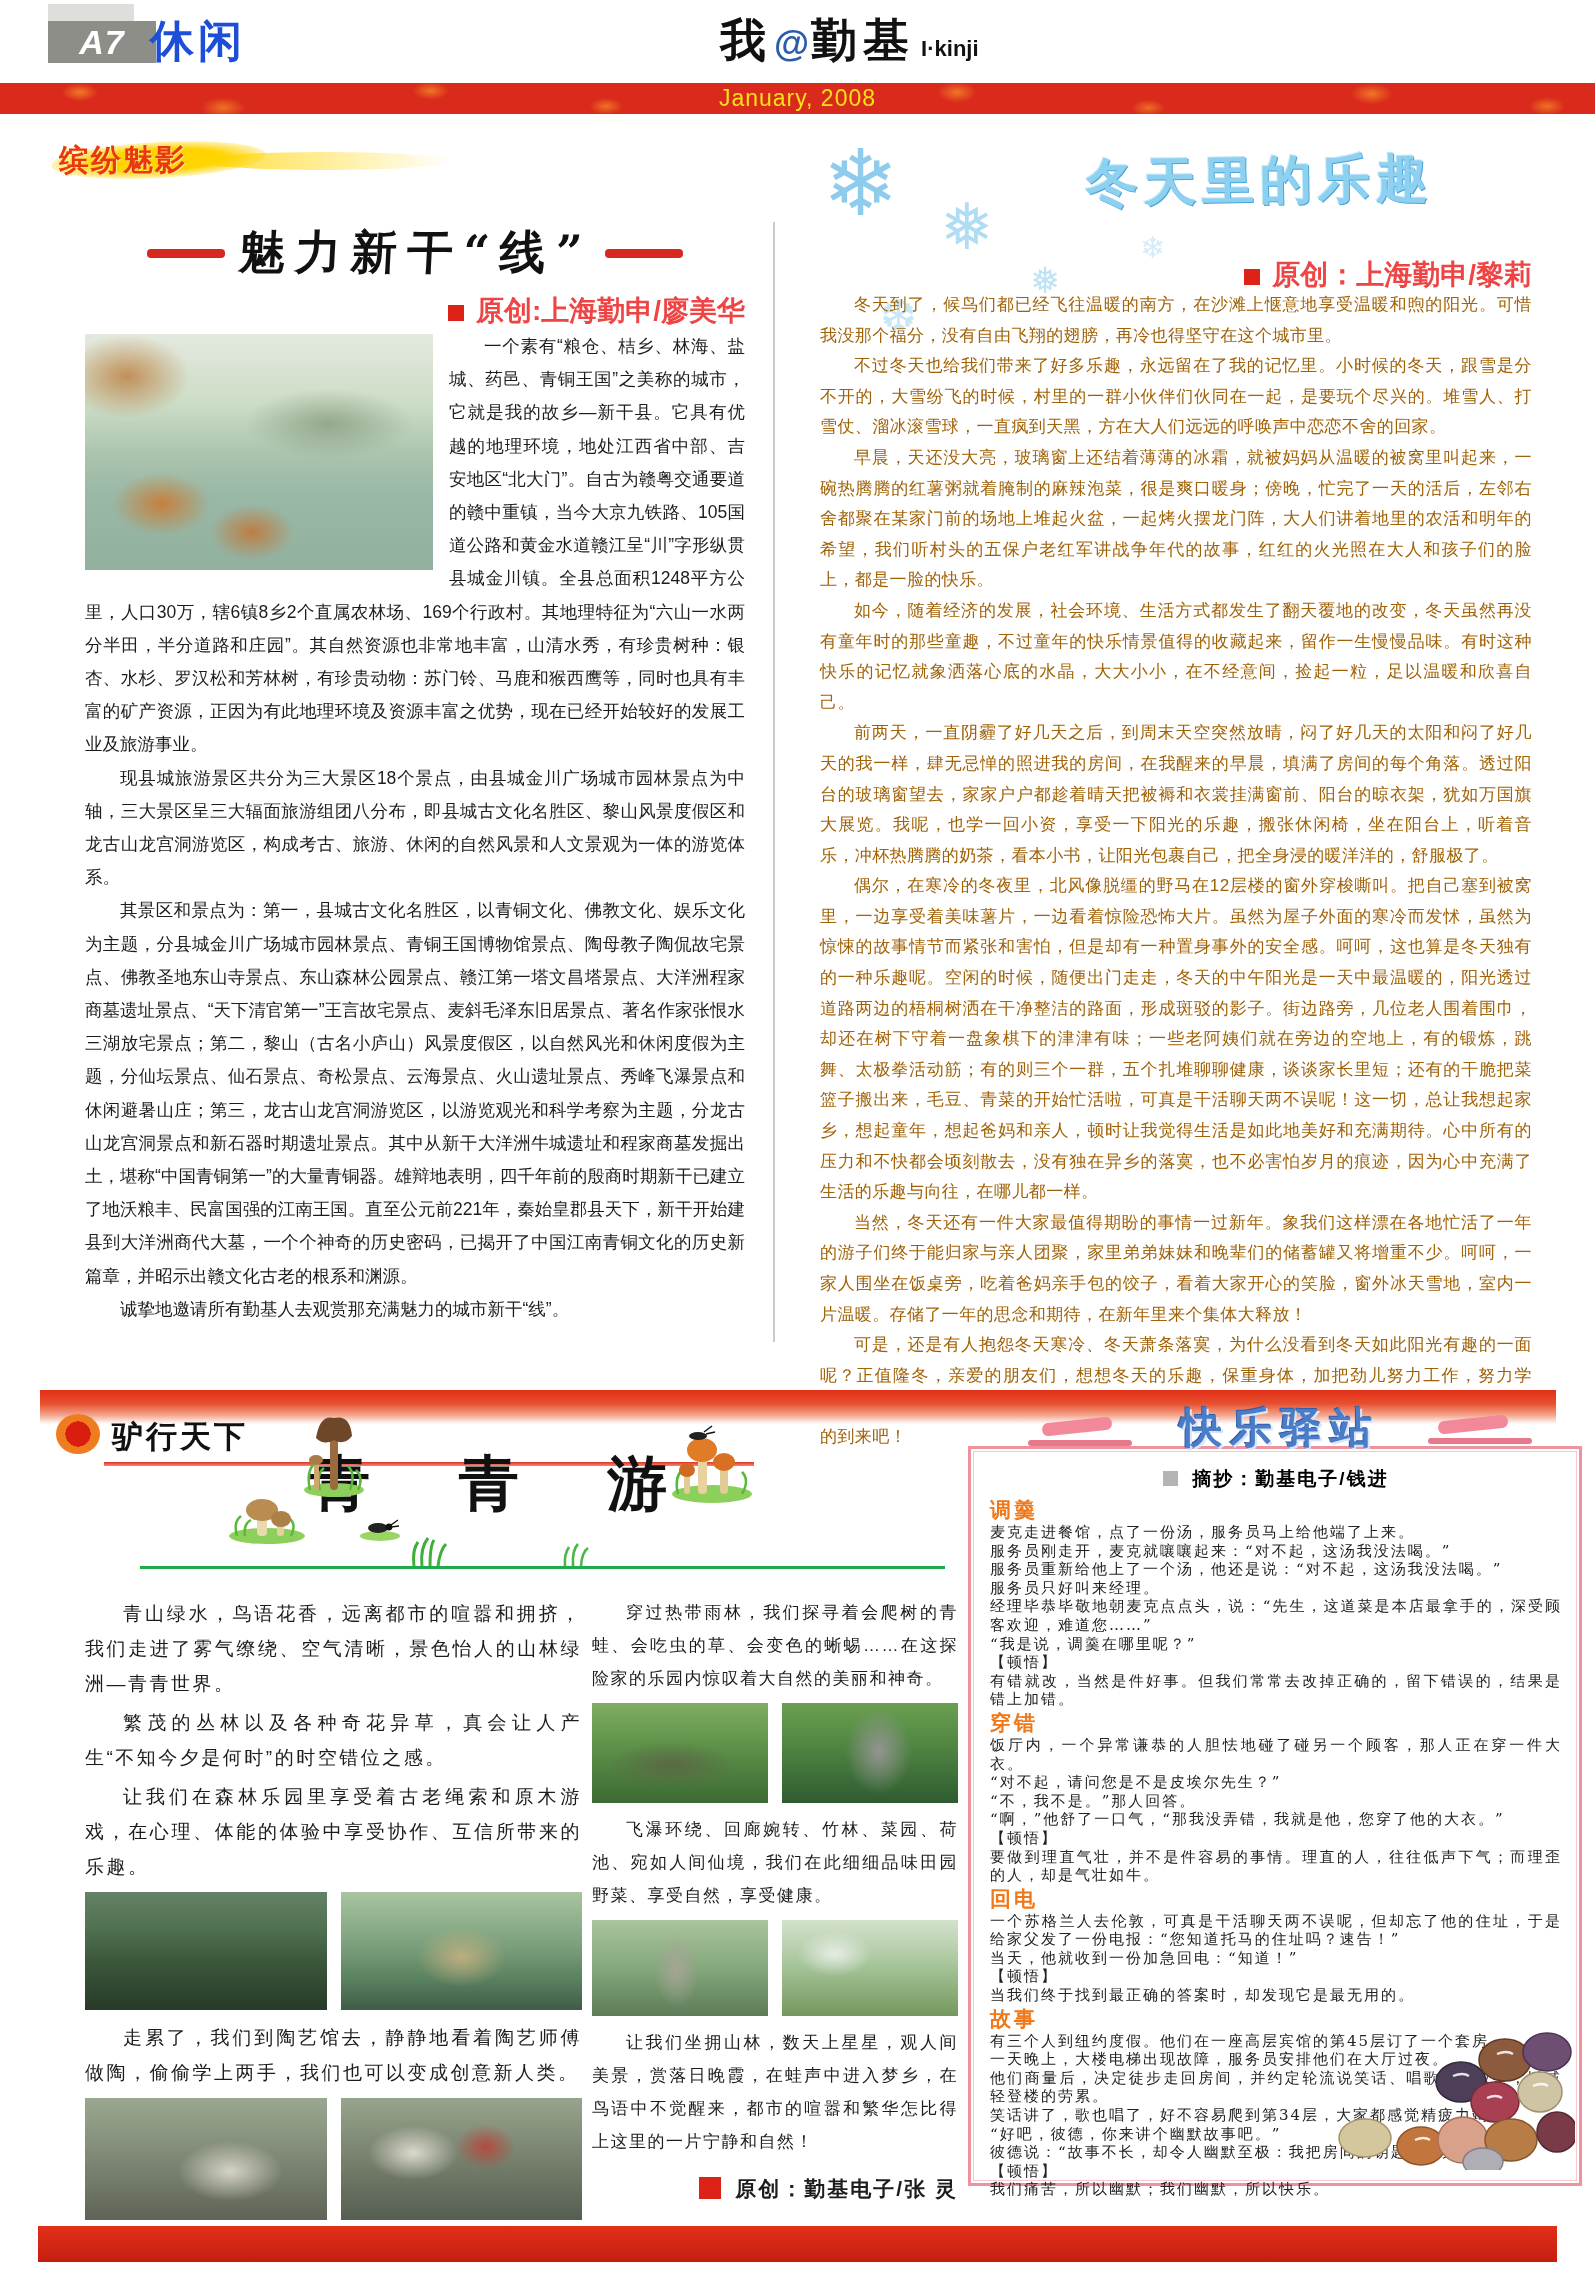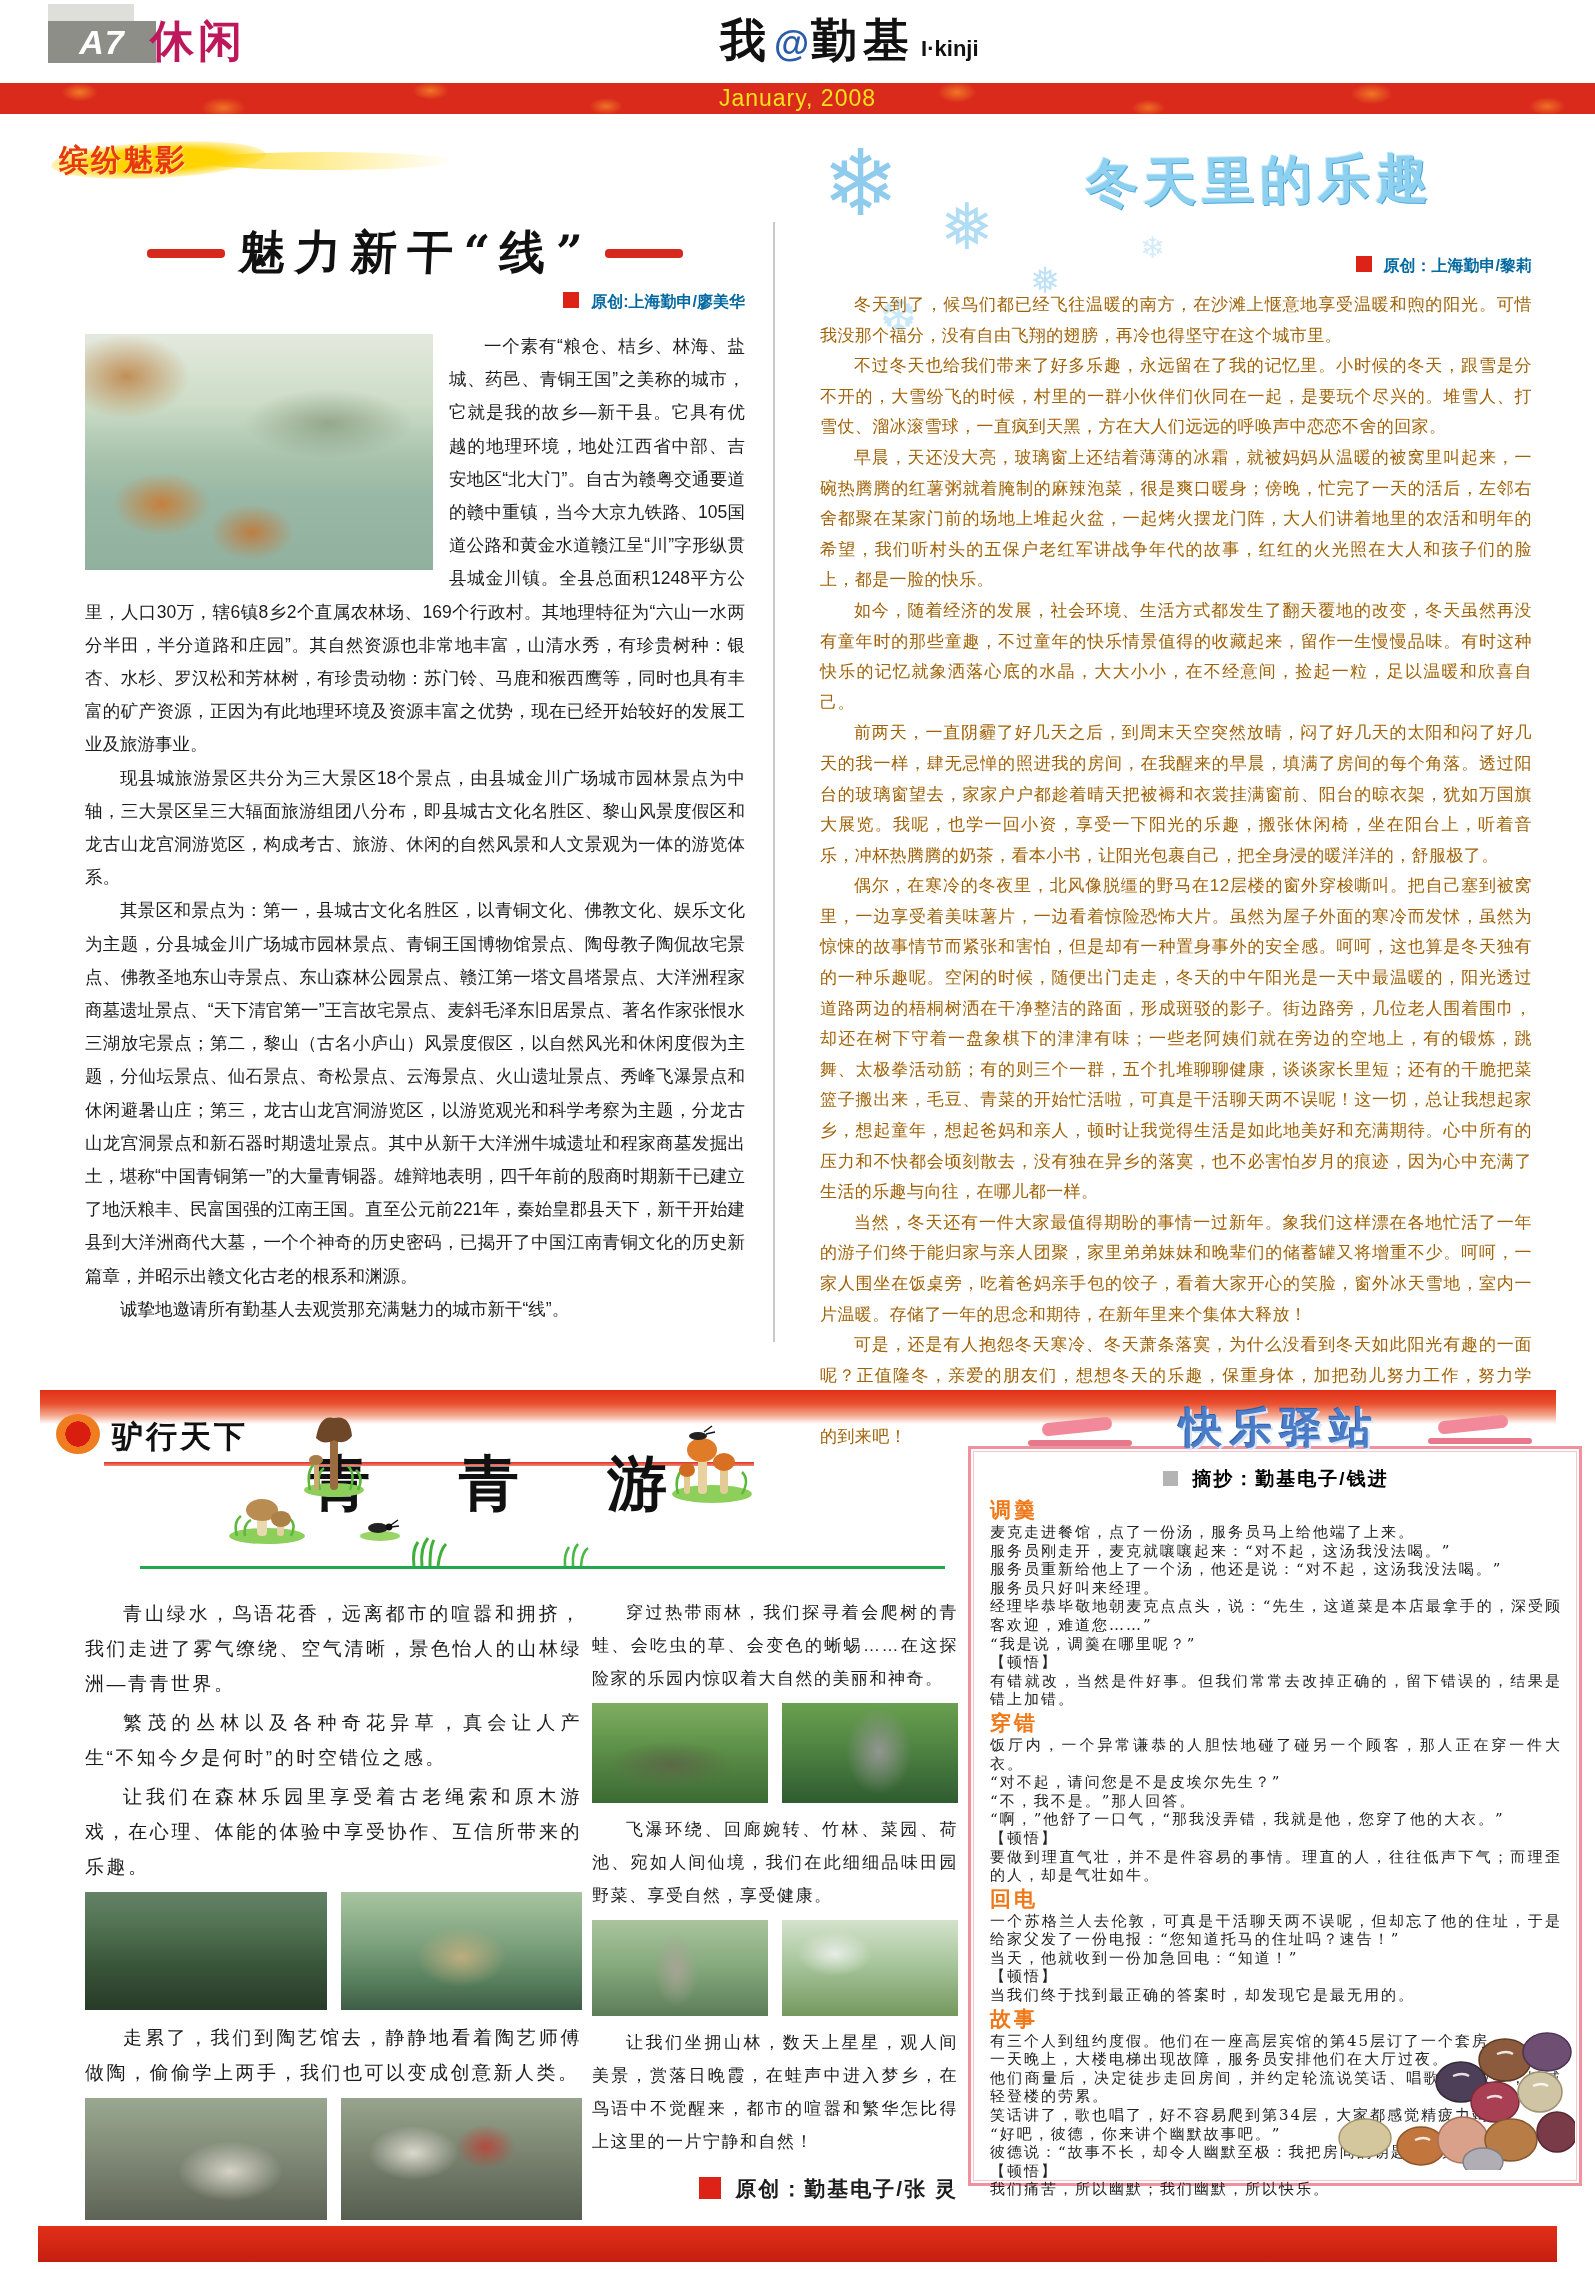--- a/index.html
+++ b/index.html
@@ -3,21 +3,21 @@
 <meta charset="utf-8">
 <style>
   * { margin:0; padding:0; box-sizing:border-box; }
   body { background:#fff; font-family:"Liberation Sans", sans-serif; }
   .page { position:relative; width:1595px; height:2269px; background:#fff; overflow:hidden; margin:0 auto; }
 
   
   .a7-strip { position:absolute; left:48px; top:4px; width:86px; height:17px; background:#dededa; }
   .a7-box { position:absolute; left:48px; top:21px; width:108px; height:42px; background:#8e8e88;
             color:#fff; font-size:34px; font-weight:bold; text-align:center; line-height:42px; letter-spacing:1px;font-style:italic; }
-  .section-name { position:absolute; left:150px; top:12px; font-size:44px; font-weight:bold; color:#be185d; letter-spacing:4px; }
+  .section-name { position:absolute; left:150px; top:12px; font-size:44px; font-weight:bold; color:#1d4ed8; letter-spacing:4px; }
   .masthead { position:absolute; left:720px; top:10px; white-space:nowrap; }
   .masthead .b { font-size:46px; font-weight:bold; color:#111; letter-spacing:6px; }
   .masthead .at { font-size:36px; font-weight:bold; color:#2a5caa; margin:0 2px; }
   .masthead .sub { font-size:22px; font-weight:bold; color:#111; margin-left:6px; }
   .top-banner { position:absolute; left:0; top:83px; width:1595px; height:31px;
     background:
       radial-gradient(26px 13px at 5% 30%, rgba(242,126,38,.95), transparent 70%),
       radial-gradient(32px 15px at 14% 80%, rgba(242,126,38,.85), transparent 70%),
       radial-gradient(26px 13px at 27% 25%, rgba(242,126,38,.9), transparent 70%),
       radial-gradient(24px 12px at 38% 75%, rgba(242,126,38,.85), transparent 70%),
@@ -34,21 +34,21 @@
   .eyebrow1 .blob { position:absolute; left:6px; top:16px; width:215px; height:36px; border-radius:50%;
       background:radial-gradient(closest-side, #ffd400 60%, rgba(255,212,0,.25)); transform:rotate(-3deg); }
   .eyebrow1 .tail { position:absolute; left:150px; top:26px; width:260px; height:18px; border-radius:50%;
       background:linear-gradient(90deg, rgba(255,212,0,.8), rgba(255,212,0,0)); }
   .eyebrow1 .txt { position:absolute; left:14px; top:14px; font-size:30px; font-weight:bold; color:#e8380d;
       letter-spacing:2px; text-shadow:1px 1px 0 #ffe98a; }
   .left-title-row { position:absolute; left:85px; top:222px; width:660px; text-align:center; }
   .dash { display:inline-block; width:78px; height:9px; background:#d6281e; border-radius:4px; vertical-align:middle; margin:0 14px; }
   .calli { display:inline-block; font-family:"DejaVu Serif", serif; font-weight:bold; font-size:46px; color:#111;
       letter-spacing:10px; transform:skewX(-3deg); vertical-align:middle; }
-  .byline { white-space:nowrap; font-size:16px; color:#0369a1; font-weight:bold; }
+  .byline { white-space:nowrap; font-size:28px; color:#ef4444; font-weight:bold; }
   .byline .sq { display:inline-block; width:16px; height:16px; background:#dd2218; margin-right:12px; vertical-align:-1px; }
   .left-byline { position:absolute; left:85px; top:292px; width:660px; text-align:right; }
   .left-body { position:absolute; left:85px; top:330px; width:660px; font-size:17.5px; line-height:33.2px;
       color:#1c1c1c; text-align:justify; }
   .left-body p { text-indent:2em; }
   .photo-lake { float:left; width:348px; height:236px; margin:4px 16px 8px 0;
       background:
         radial-gradient(90px 60px at 12% 18%, rgba(186,116,48,.75), transparent 70%),
         radial-gradient(70px 45px at 22% 72%, rgba(205,118,42,.85), transparent 70%),
         radial-gradient(60px 40px at 48% 84%, rgba(198,112,44,.8), transparent 70%),

